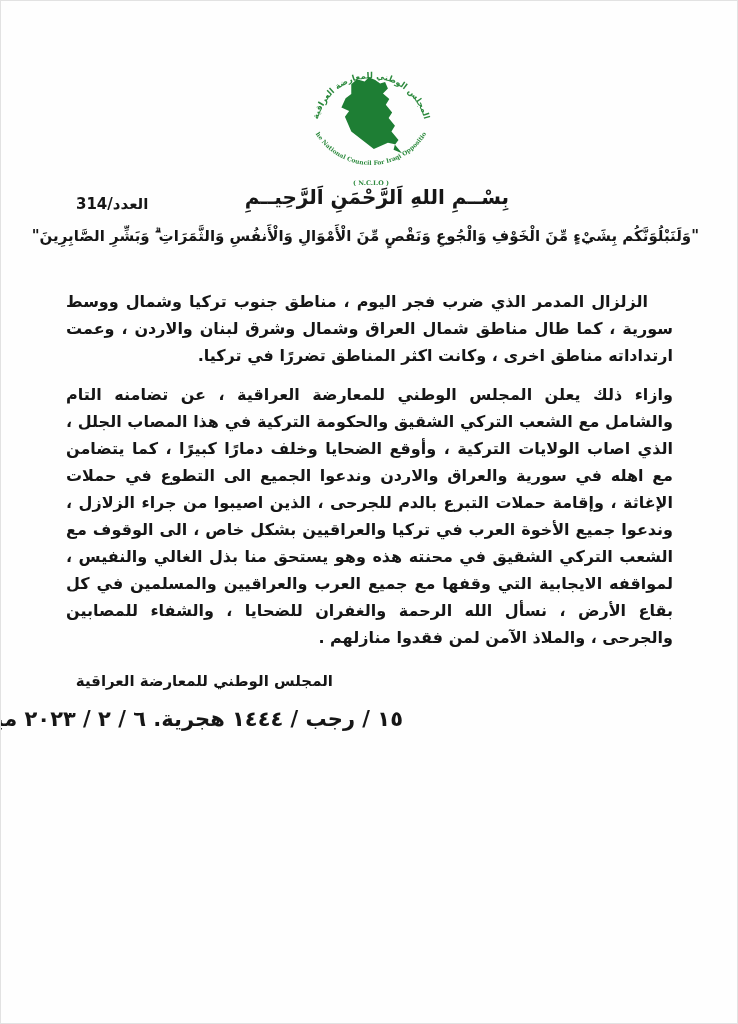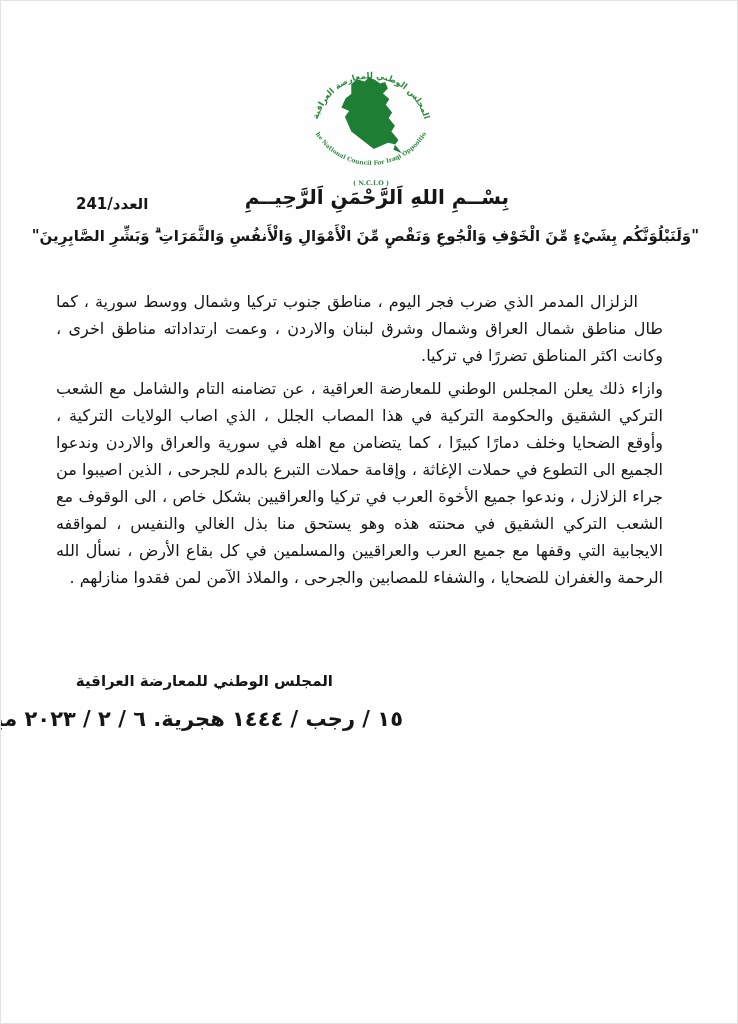--- a/index.html
+++ b/index.html
@@ -70,31 +70,31 @@
     text-align: center;
     font-size: 15px;
     font-weight: bold;
     direction: rtl;
     white-space: nowrap;
   }
   
   .body-text {
     position: absolute;
     top: 287px;
-    left: 55px;
+    left: 65px;
     width: 607px;
     direction: rtl;
     font-size: 16px;
-    font-weight: normal;
+    font-weight: bold;
     line-height: 27px;
     text-align: justify;
   }
   .body-text p { margin: 0; }
   .body-text p.p1 { text-indent: 25px; }
-  .body-text p.p2 { margin-top: 6px; }
+  .body-text p.p2 { margin-top: 12px; }
   
   .signature {
     position: absolute;
     top: 671px;
     left: 112px;
     width: 220px;
     text-align: center;
     font-size: 15px;
     font-weight: bold;
     direction: rtl;
@@ -130,21 +130,21 @@
                L 126 71 L 121 79 L 130 90 L 125 98 L 134 109 L 129 117 L 139 129 L 134 136
                L 144 148 L 132 143 L 134 135 L 124 133 L 104 142 L 72 117 L 63 96 L 69 88
                L 58 83 L 64 70 L 72 64 Z" fill="#1e7e34"></path>
       <text class="logo-en-text" fill="#2d8a3e">
         <textPath href="#arcBottom" xlink:href="#arcBottom" startOffset="50%" text-anchor="middle">The National Council For Iraqi Opposition</textPath>
       </text>
       <text class="logo-acro-text" x="100" y="193" text-anchor="middle" fill="#2d8a3e">( N.C.I.O )</text>
     </svg>
   </div>
 
-  <div class="issue">العدد/241</div>
+  <div class="issue">العدد/314</div>
 
   <div class="bismillah">بِسْــمِ اللهِ اَلرَّحْمَنِ اَلرَّحِيــمِ</div>
 
   <div class="verse">"وَلَنَبْلُوَنَّكُم بِشَيْءٍ مِّنَ الْخَوْفِ وَالْجُوعِ وَنَقْصٍ مِّنَ الْأَمْوَالِ وَالْأَنفُسِ وَالثَّمَرَاتِ ۗ وَبَشِّرِ الصَّابِرِينَ"</div>
 
   <div class="body-text">
     <p class="p1">الزلزال المدمر الذي ضرب فجر اليوم ، مناطق جنوب تركيا وشمال ووسط سورية ، كما طال مناطق شمال العراق وشمال وشرق لبنان والاردن ، وعمت ارتداداته مناطق اخرى ، وكانت اكثر المناطق تضررًا في تركيا.</p>
     <p class="p2">وازاء ذلك يعلن المجلس الوطني للمعارضة العراقية ، عن تضامنه التام والشامل مع الشعب التركي الشقيق والحكومة التركية في هذا المصاب الجلل ، الذي اصاب الولايات التركية ، وأوقع الضحايا وخلف دمارًا كبيرًا ، كما يتضامن مع اهله في سورية والعراق والاردن وندعوا الجميع الى التطوع في حملات الإغاثة ، وإقامة حملات التبرع بالدم للجرحى ، الذين اصيبوا من جراء الزلازل ، وندعوا جميع الأخوة العرب في تركيا والعراقيين بشكل خاص ، الى الوقوف مع الشعب التركي الشقيق في محنته هذه وهو يستحق منا بذل الغالي والنفيس ، لمواقفه الايجابية التي وقفها مع جميع العرب والعراقيين والمسلمين في كل بقاع الأرض ، نسأل الله الرحمة والغفران للضحايا ، والشفاء للمصابين والجرحى ، والملاذ الآمن لمن فقدوا منازلهم .</p>
   </div>
 

